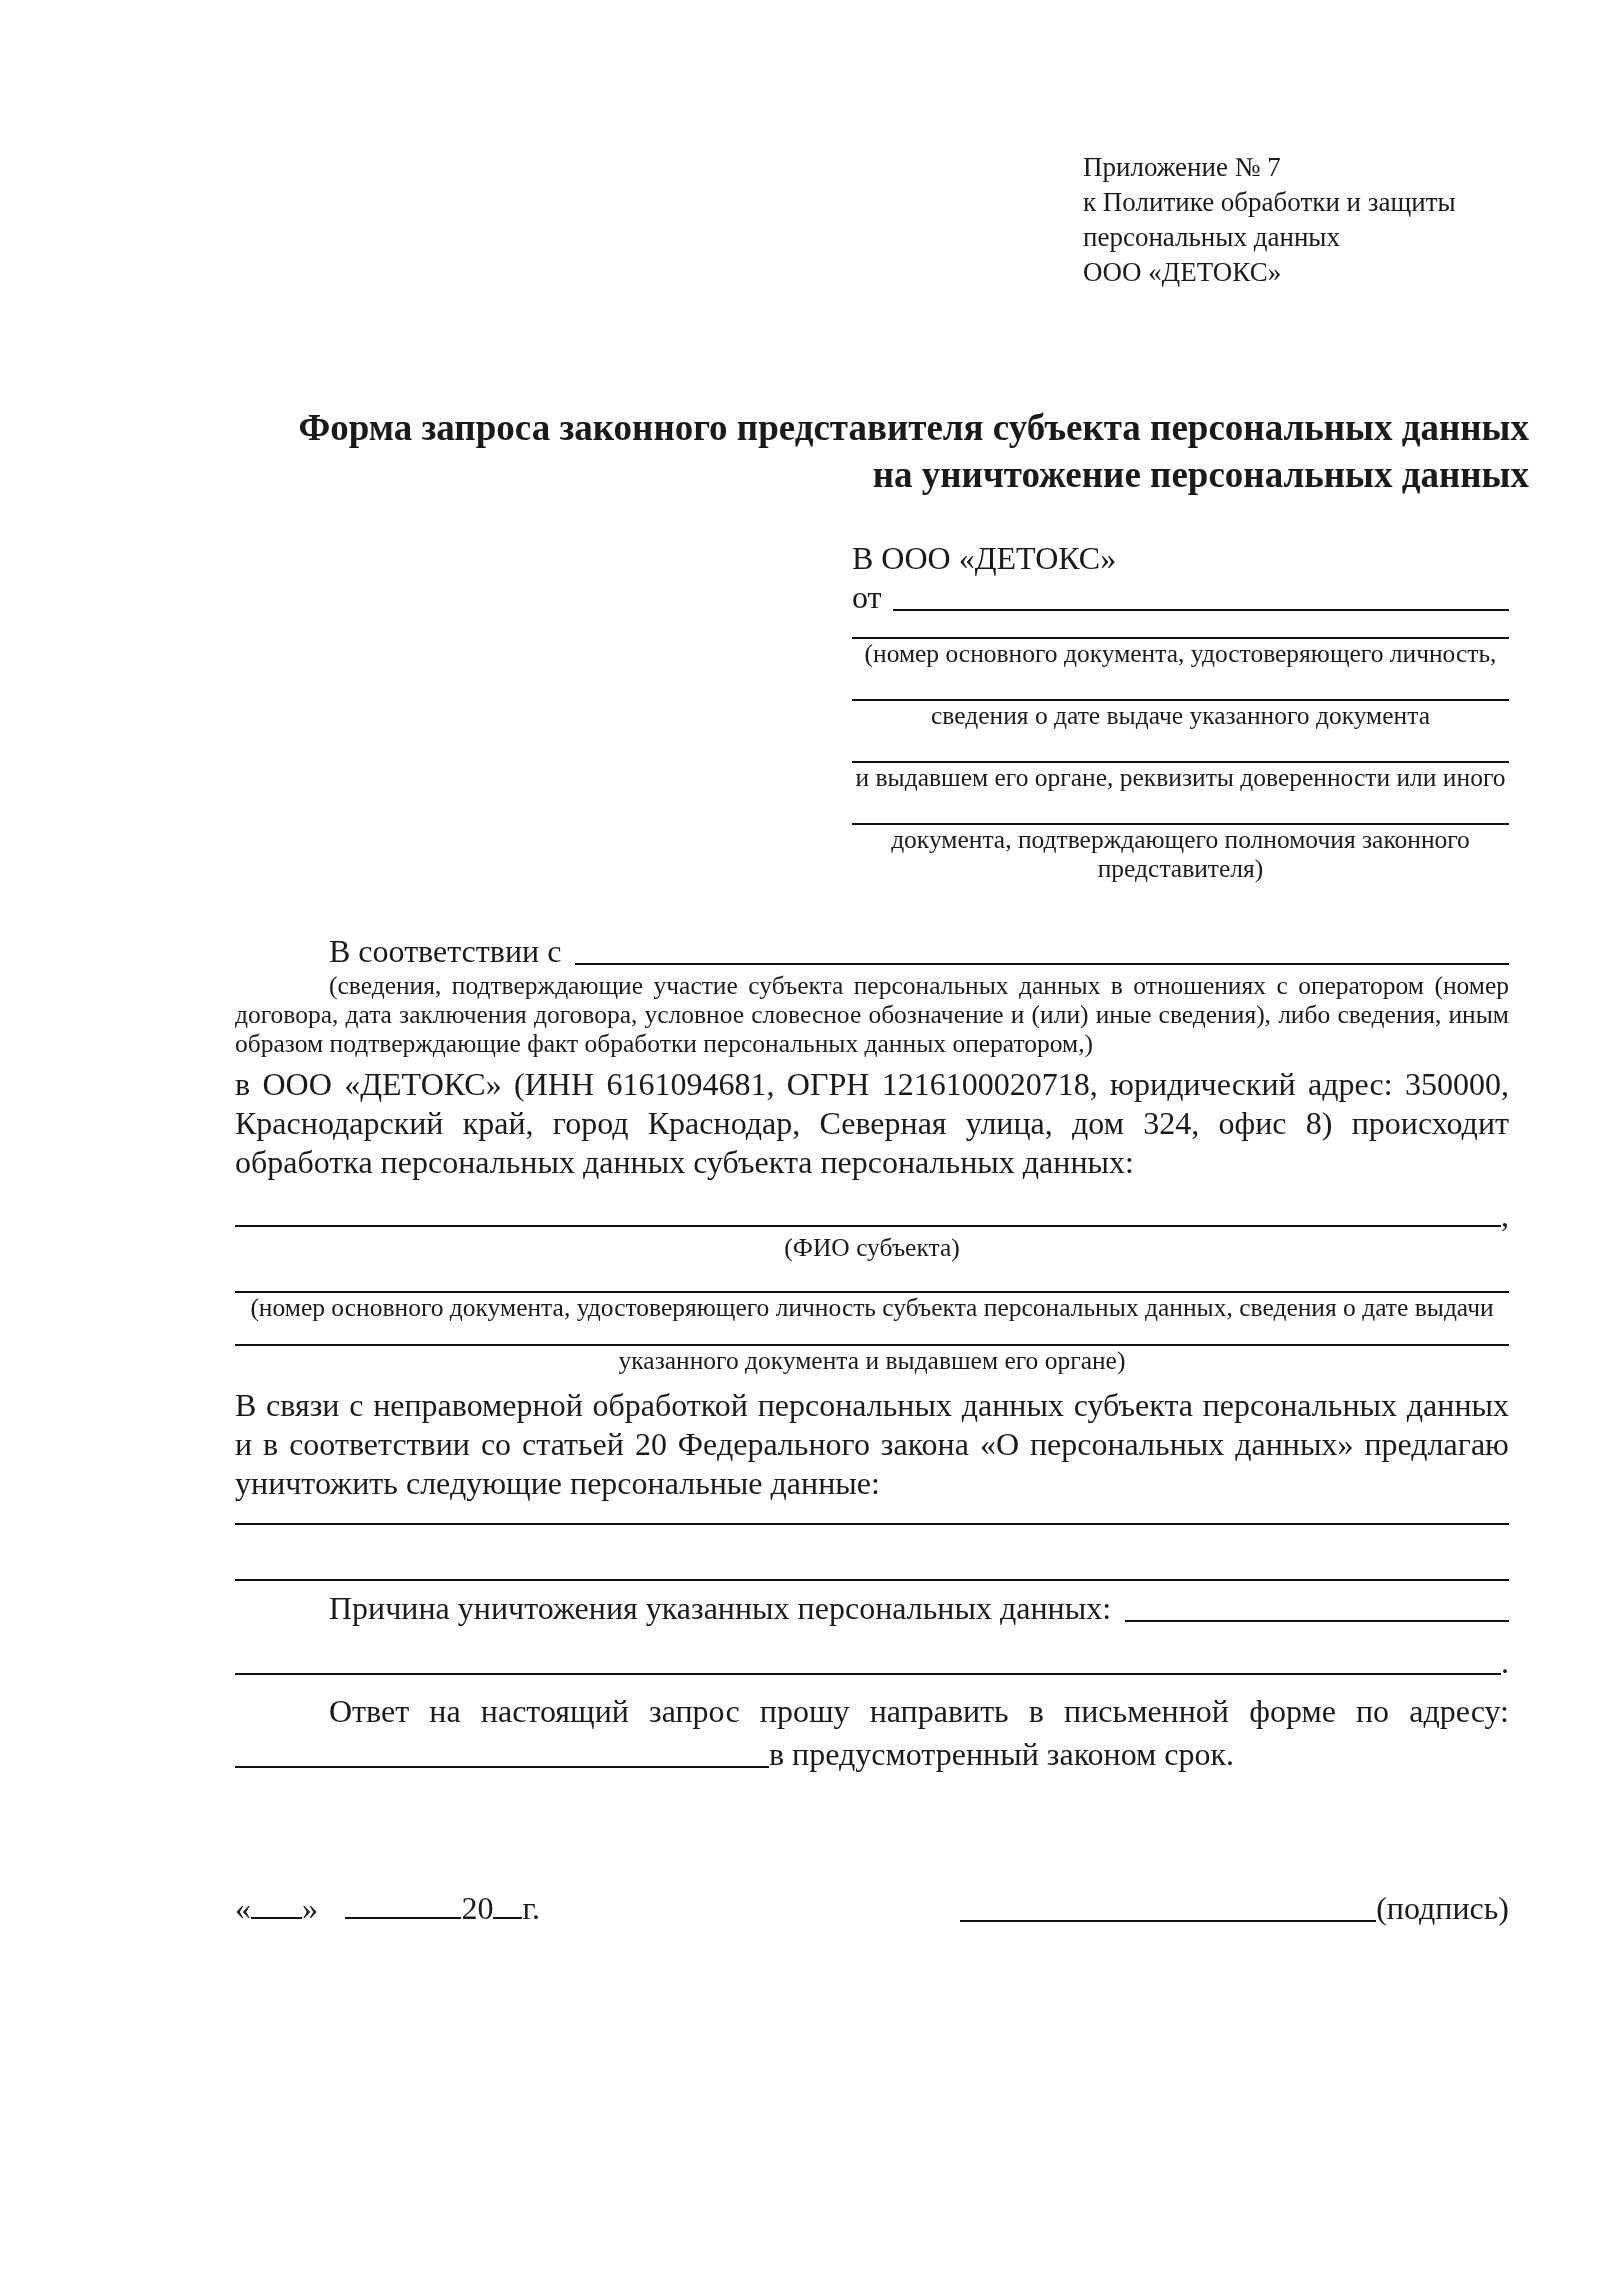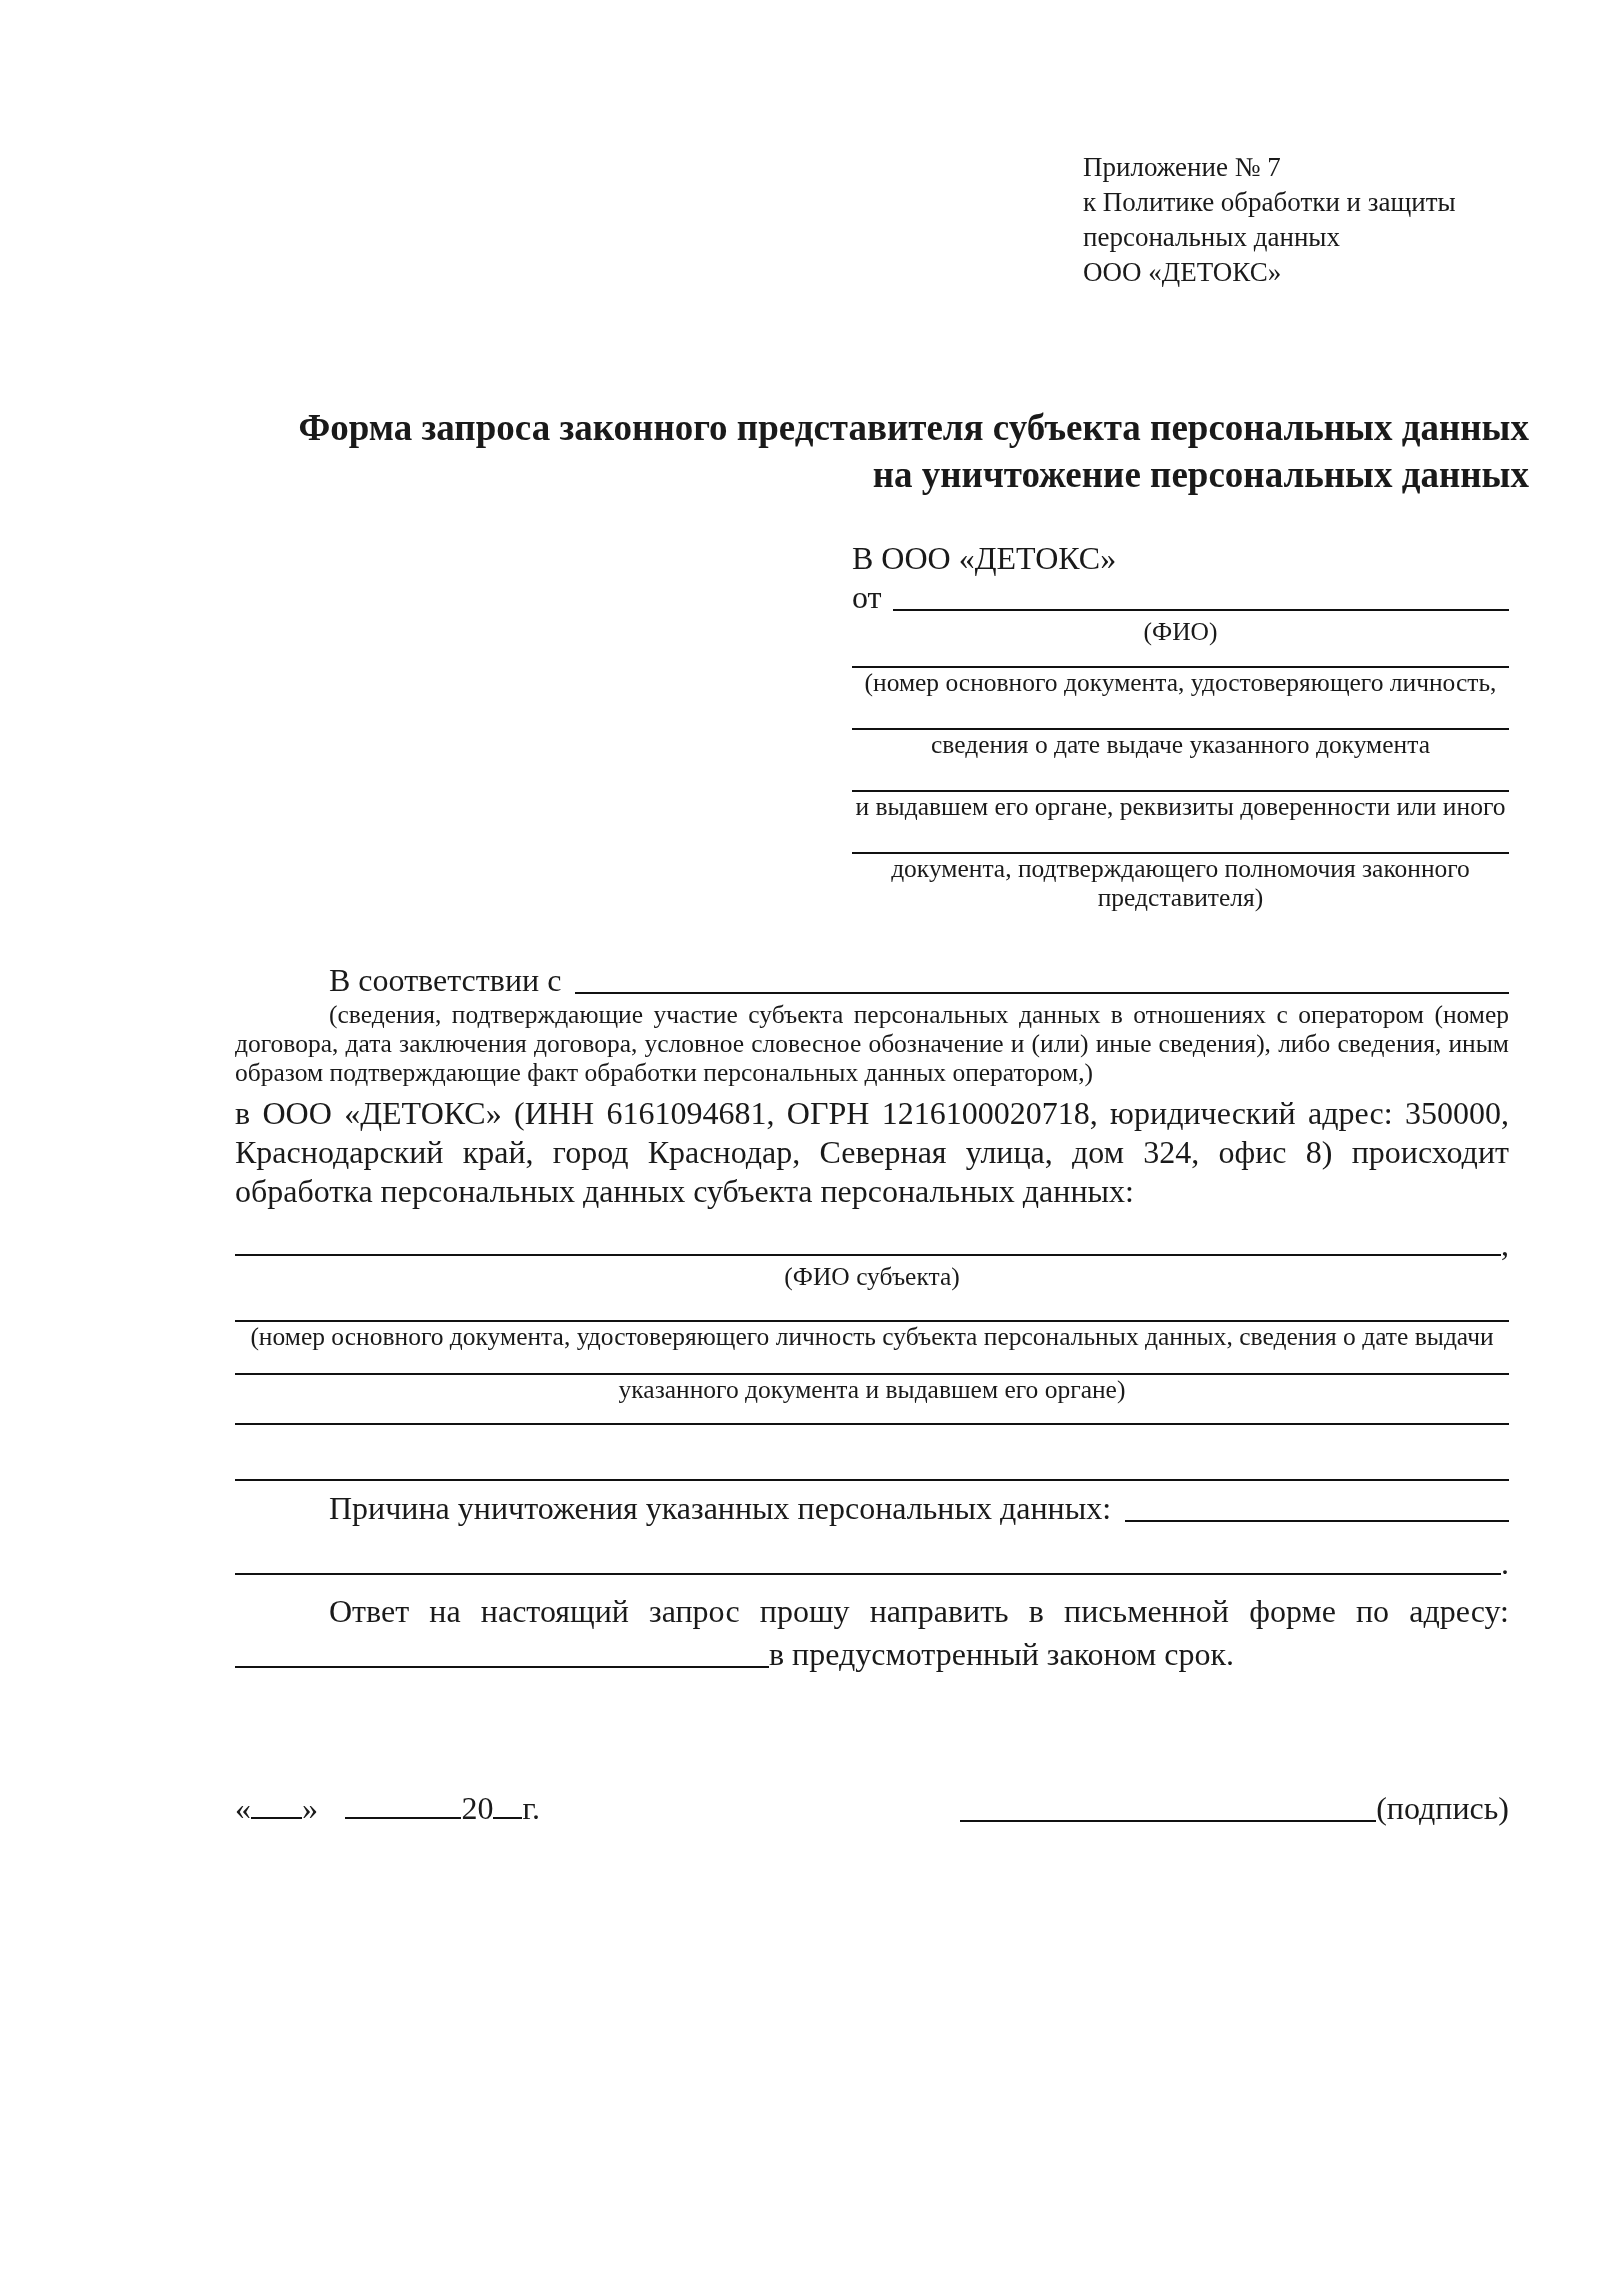--- a/index.html
+++ b/index.html
@@ -81,21 +81,20 @@
       <div>Форма запроса законного представителя субъекта персональных данных</div>
       <div>на уничтожение персональных данных</div>
     </div>
 
     <div class="addressee">
       <div>В ООО «ДЕТОКС»</div>
       <div class="fill-row">
         <span class="nowrap">от</span>
         <span class="grow" style="margin-left:11.8px;"></span>
       </div>
-      <div class="caption">(ФИО)</div>
 
       <div class="rule addr-rule-1"></div>
       <div class="caption">(номер основного документа, удостоверяющего личность,</div>
 
       <div class="rule addr-rule"></div>
       <div class="caption">сведения о дате выдаче указанного документа</div>
 
       <div class="rule addr-rule"></div>
       <div class="caption">и выдавшем его органе, реквизиты доверенности или иного</div>
 
@@ -116,20 +115,21 @@
       <span>,</span>
     </div>
     <div class="caption">(ФИО субъекта)</div>
 
     <div class="rule full-rule-a"></div>
     <div class="caption">(номер основного документа, удостоверяющего личность субъекта персональных данных, сведения о дате выдачи</div>
 
     <div class="rule full-rule-b"></div>
     <div class="caption">указанного документа и выдавшем его органе)</div>
 
+    <div class="body-par unlawful-par">В связи с неправомерной обработкой персональных данных субъекта персональных данных и в соответствии со статьей 20 Федерального закона «О персональных данных» предлагаю уничтожить следующие персональные данные:</div>
 
     <div class="rule blank-rule-1"></div>
     <div class="rule blank-rule-2"></div>
 
     <div class="fill-row indent-row reason-row">
       <span class="nowrap">Причина уничтожения указанных персональных данных:</span>
       <span class="grow" style="margin-left:13.7px;"></span>
     </div>
     <div class="fill-row period-row">
       <span class="grow"></span>

